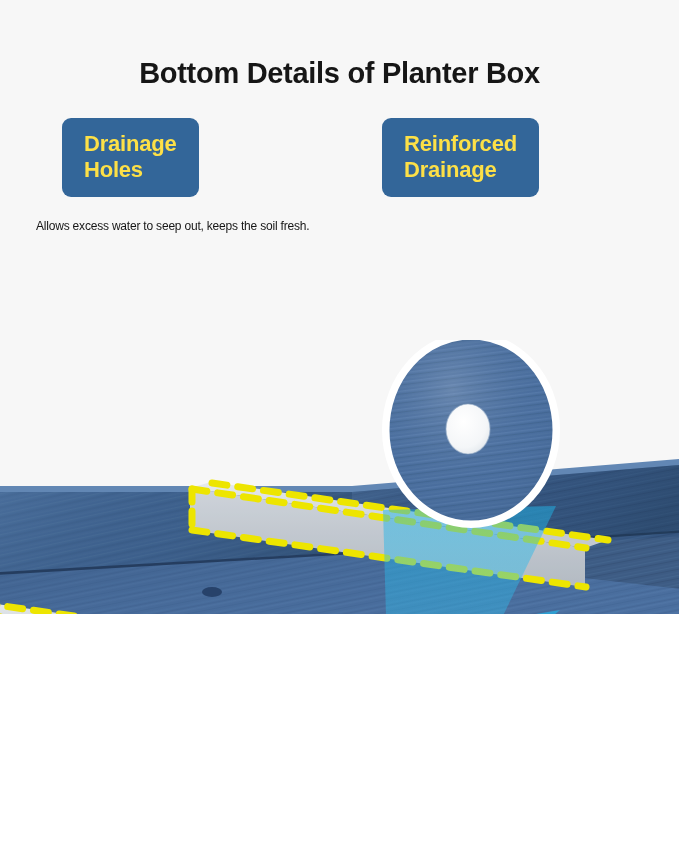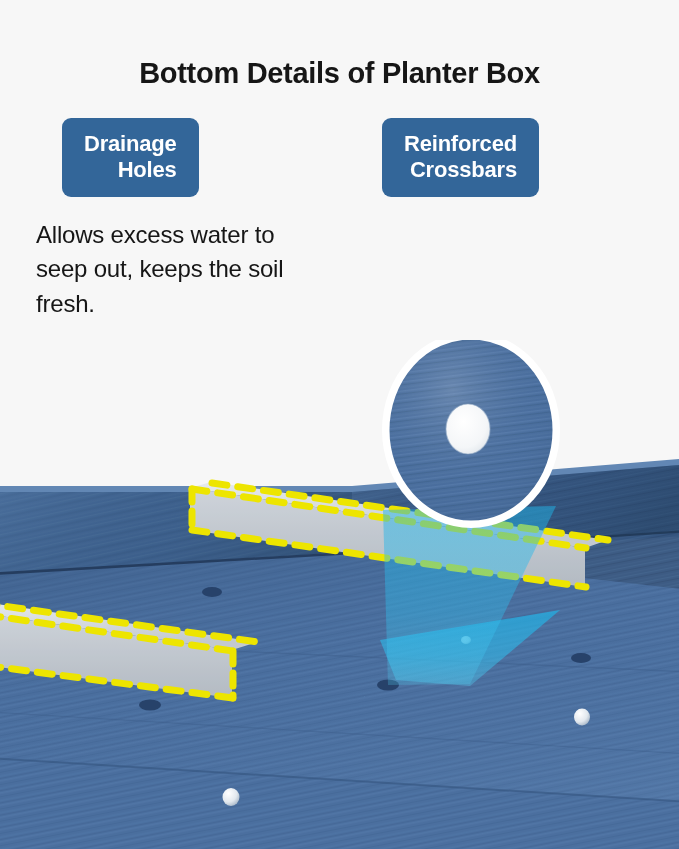--- a/index.html
+++ b/index.html
@@ -6,21 +6,21 @@
     margin: 0;
     padding: 0;
     background: #ffffff;
   }
   body {
     font-family: "Liberation Sans", sans-serif;
   }
   #infographic {
     position: relative;
     width: 679px;
-    height: 849px;
+    height: 614px;
     overflow: hidden;
     background: #f7f7f7;
   }
 
   
   #page-title {
     position: absolute;
     left: 0;
     top: 38px;
     width: 679px;
@@ -36,37 +36,37 @@
     position: absolute;
     top: 118px;
     width: 280px;
   }
   #feature-col-0 { left: 36px; }
   #feature-col-1 { left: 356px; }
 
   .feature-badge {
     display: inline-block;
     background: #336699;
-    color: #ffffff;
+    color: #fde047;
     border-radius: 9px;
     font-size: 22px;
     font-weight: 700;
     line-height: 1.16;
     letter-spacing: -0.2px;
-    text-align: right;
+    text-align: left;
     padding: 13px 22px 15px 22px;
     box-sizing: border-box;
     white-space: pre-line;
   }
   #feature-col-0 .feature-badge { margin-left: 26px; }
   #feature-col-1 .feature-badge { margin-left: 26px; }
 
   .feature-desc {
     margin-top: 21px;
-    font-size: 24px;
+    font-size: 12px;
     line-height: 1.43;
     color: #161616;
     letter-spacing: -0.2px;
   }
 
   
   #product-scene {
     position: absolute;
     left: 0;
     top: 340px;
@@ -84,21 +84,21 @@
   <h1 id="page-title">Bottom Details of Planter Box</h1>
 
   <div class="feature-col" id="feature-col-0">
     <div class="feature-badge">Drainage
 Holes</div>
     <div class="feature-desc">Allows excess water to seep out, keeps the soil fresh.</div>
   </div>
 
   <div class="feature-col" id="feature-col-1">
     <div class="feature-badge">Reinforced
-Crossbars</div>
+Drainage</div>
   </div>
 
   <div id="product-scene">
     <svg id="scene-svg" width="679" height="509" viewBox="0 0 679 509" xmlns="http://www.w3.org/2000/svg">
       <defs>
 
         <pattern id="grainFloor" width="679" height="12" patternUnits="userSpaceOnUse" patternTransform="rotate(-11)">
           <rect width="679" height="12" fill="#4a6e9e"></rect>
           <rect y="0" width="679" height="1.6" fill="#557aab" opacity="0.55"></rect>
           <rect y="4" width="679" height="1.1" fill="#3f6391" opacity="0.5"></rect>

